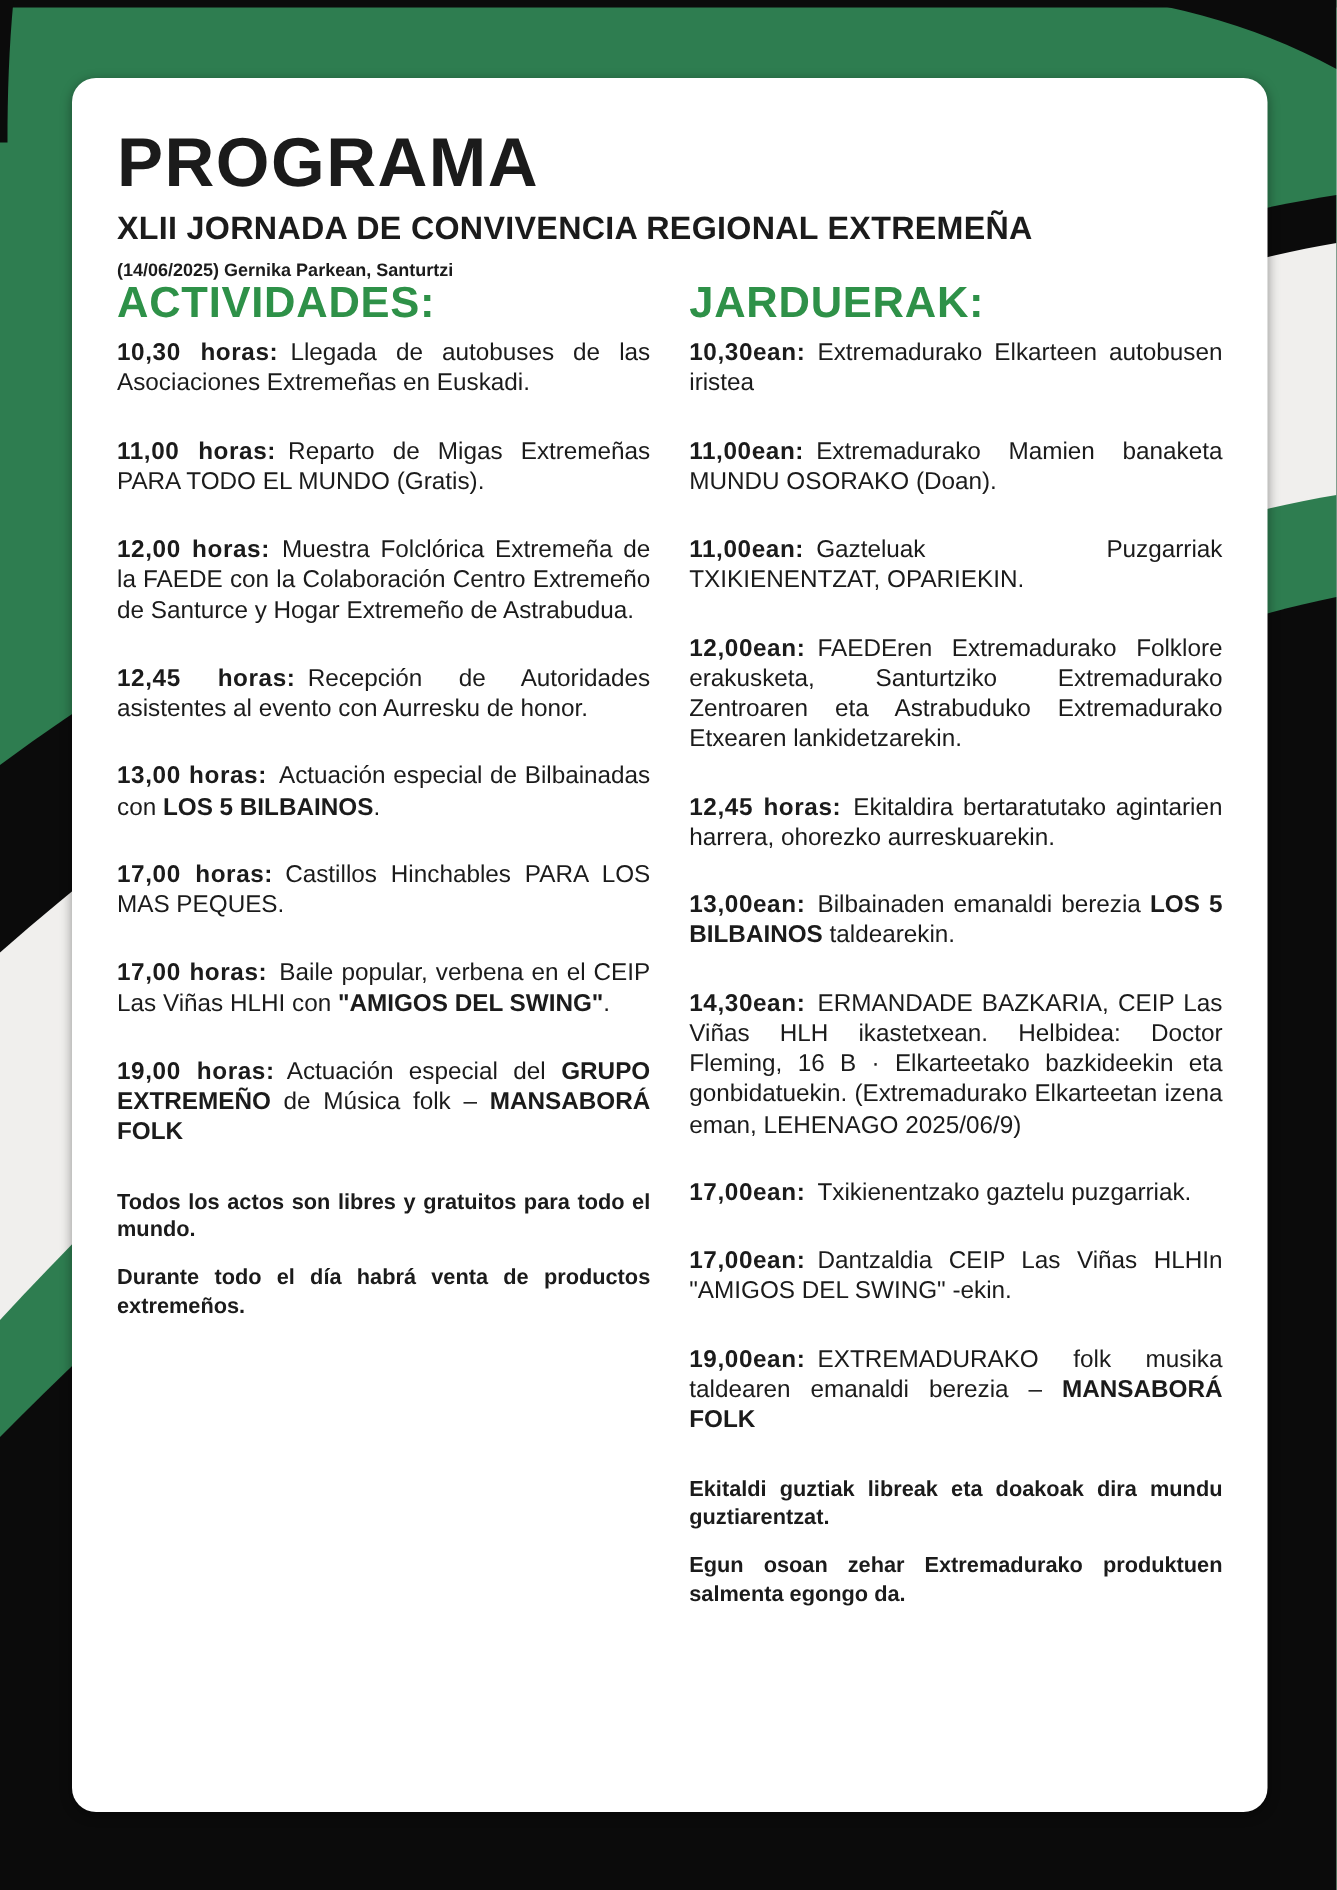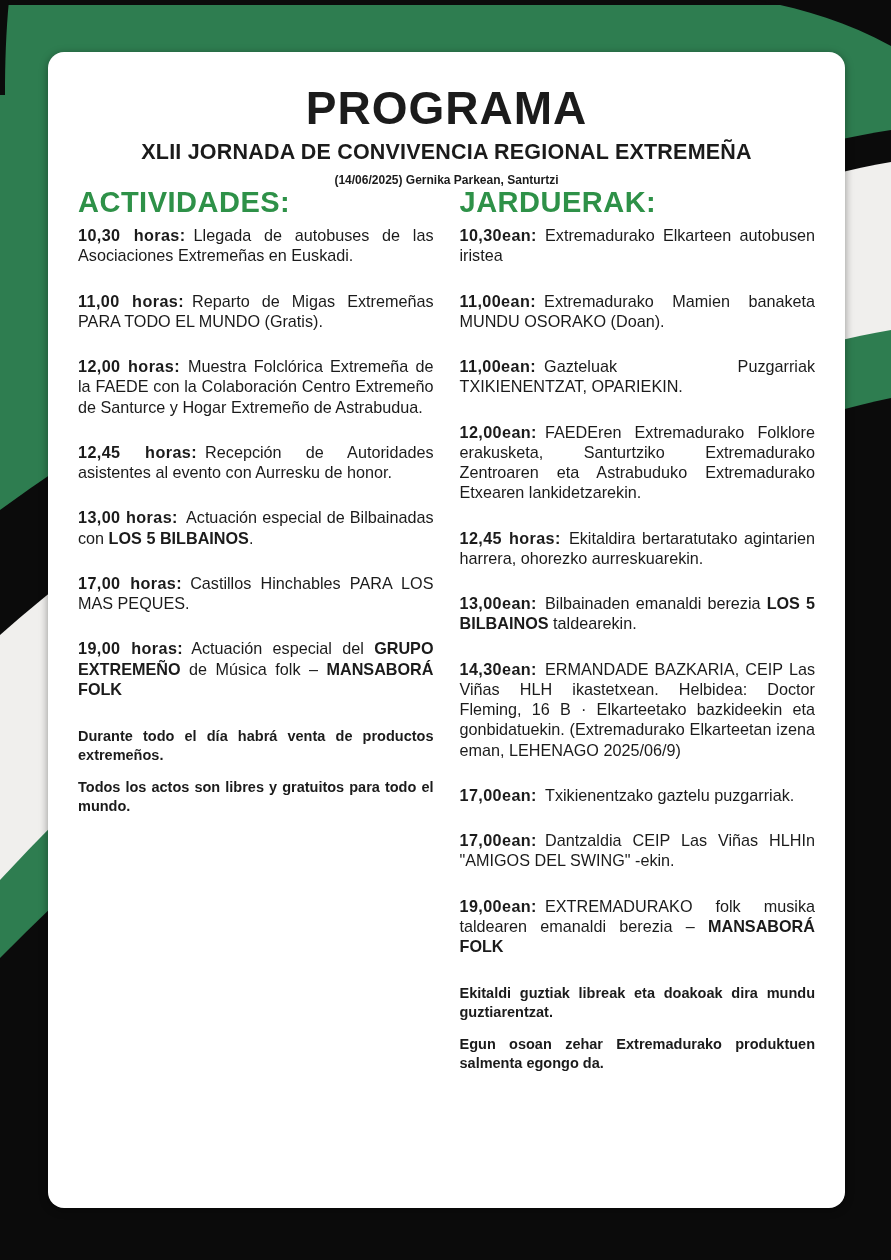--- a/index.html
+++ b/index.html
@@ -27,21 +27,21 @@
   .card{
     position:absolute;left:48px;top:52px;width:797px;height:1156px;
     background:var(--card-white);
     border-radius:16px;
     box-shadow:0 2px 8px rgba(0,0,0,.4);
     box-sizing:border-box;
     padding:20px 30px 0 30px;
     overflow:hidden;
   }
 
-  header{text-align:center;}
+  header{text-align:left;}
   .title{
     font-size:46px;font-weight:bold;letter-spacing:1px;
     margin:12px 0 0 0;line-height:1.05;
   }
   .subtitle{
     font-size:21.5px;font-weight:bold;letter-spacing:.2px;
     margin:9px 0 0 0;line-height:1.1;
   }
   .dateline{
     font-size:12px;font-weight:bold;
@@ -96,25 +96,26 @@
 
       <section class="col">
         <h3 class="colhead">ACTIVIDADES:</h3>
         <div class="items">
             <p class="item"><b class="time">10,30 horas:</b> Llegada de autobuses de las Asociaciones Extremeñas en Euskadi.</p>
             <p class="item"><b class="time">11,00 horas:</b> Reparto de Migas Extremeñas PARA TODO EL MUNDO (Gratis).</p>
             <p class="item"><b class="time">12,00 horas:</b> Muestra Folclórica Extremeña de la FAEDE con la Colaboración Centro Extremeño de Santurce y Hogar Extremeño de Astrabudua.</p>
             <p class="item"><b class="time">12,45 horas:</b> Recepción de Autoridades asistentes al evento con Aurresku de honor.</p>
             <p class="item"><b class="time">13,00 horas:</b> Actuación especial de Bilbainadas con <b>LOS 5 BILBAINOS</b>.</p>
             <p class="item"><b class="time">17,00 horas:</b> Castillos Hinchables PARA LOS MAS PEQUES.</p>
+            <p class="item"><b class="time">17,00 horas:</b> Baile popular, verbena en el CEIP Las Viñas HLHI con <b>"AMIGOS DEL SWING"</b>.</p>
             <p class="item"><b class="time">19,00 horas:</b> Actuación especial del <b>GRUPO EXTREMEÑO</b> de Música folk – <b>MANSABORÁ FOLK</b></p>
           </div>
         <div class="notes">
+            <p>Todos los actos son libres y gratuitos para todo el mundo.</p>
             <p>Durante todo el día habrá venta de productos extremeños.</p>
-            <p>Todos los actos son libres y gratuitos para todo el mundo.</p>
           </div>
       </section>
 
       <section class="col">
         <h3 class="colhead">JARDUERAK:</h3>
         <div class="items">
             <p class="item"><b class="time">10,30ean:</b> Extremadurako Elkarteen autobusen iristea</p>
             <p class="item"><b class="time">11,00ean:</b> Extremadurako Mamien banaketa MUNDU OSORAKO (Doan).</p>
             <p class="item"><b class="time">11,00ean:</b> Gazteluak Puzgarriak TXIKIENENTZAT, OPARIEKIN.</p>
             <p class="item"><b class="time">12,00ean:</b> FAEDEren Extremadurako Folklore erakusketa, Santurtziko Extremadurako Zentroaren eta Astrabuduko Extremadurako Etxearen lankidetzarekin.</p>

